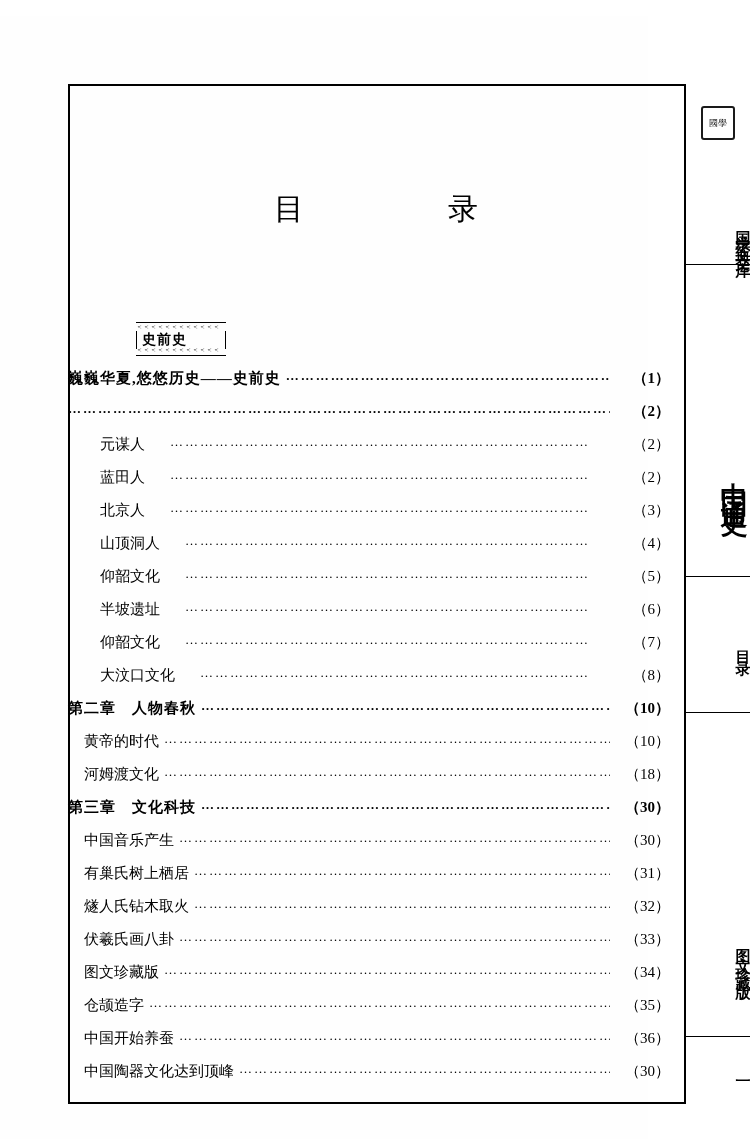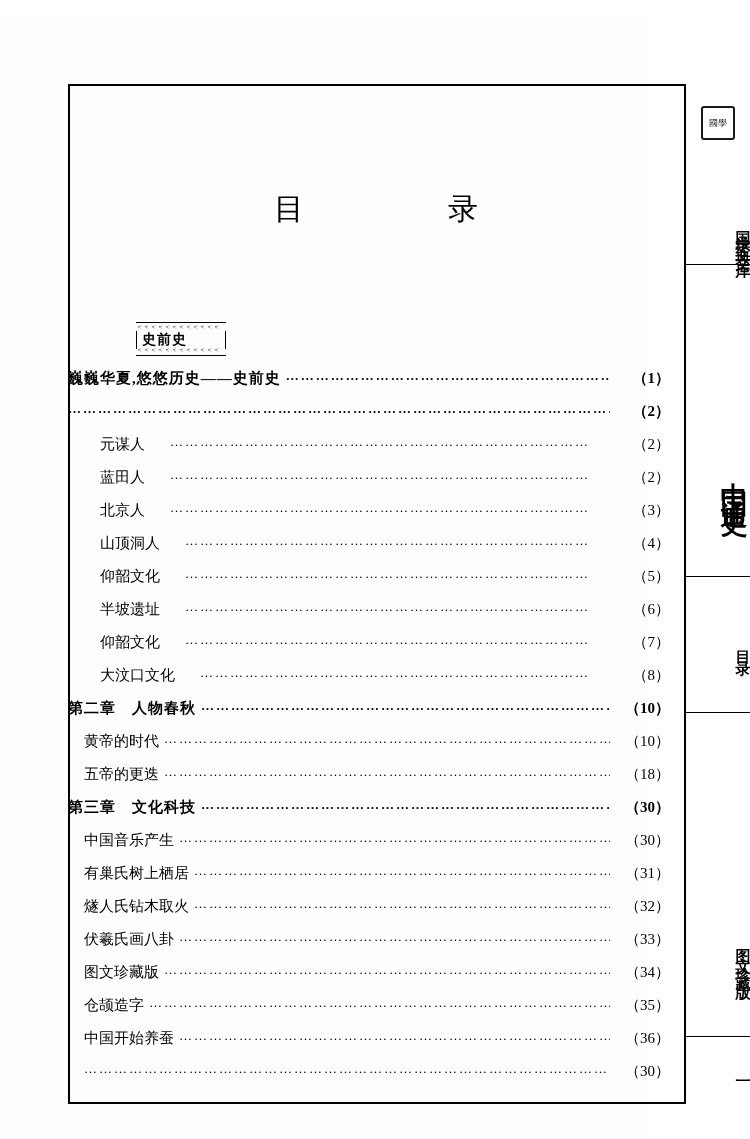--- a/index.html
+++ b/index.html
@@ -334,21 +334,21 @@
             <span class="lbl">第二章　人物春秋</span>
             <span class="dots">…………………………………………………………………………………………………………………………………………………………………………</span>
             <span class="pg">（10）</span>
           </li>
           <li class="toc-row lvl-2">
             <span class="lbl">黄帝的时代</span>
             <span class="dots">…………………………………………………………………………………………………………………………………………………………………………</span>
             <span class="pg">（10）</span>
           </li>
           <li class="toc-row lvl-2">
-            <span class="lbl">五帝的更迭</span>
+            <span class="lbl">河姆渡文化</span>
             <span class="dots">…………………………………………………………………………………………………………………………………………………………………………</span>
             <span class="pg">（18）</span>
           </li>
           <li class="toc-row lvl-c">
             <span class="lbl">第三章　文化科技</span>
             <span class="dots">…………………………………………………………………………………………………………………………………………………………………………</span>
             <span class="pg">（30）</span>
           </li>
           <li class="toc-row lvl-2">
             <span class="lbl">中国音乐产生</span>
@@ -379,20 +379,21 @@
             <span class="lbl">仓颉造字</span>
             <span class="dots">…………………………………………………………………………………………………………………………………………………………………………</span>
             <span class="pg">（35）</span>
           </li>
           <li class="toc-row lvl-2">
             <span class="lbl">中国开始养蚕</span>
             <span class="dots">…………………………………………………………………………………………………………………………………………………………………………</span>
             <span class="pg">（36）</span>
           </li>
           <li class="toc-row lvl-2">
+            <span class="lbl">中国陶器文化达到顶峰</span>
             <span class="dots">…………………………………………………………………………………………………………………………………………………………………………</span>
             <span class="pg">（30）</span>
           </li>
         </ul>
     </div>
 
   </div>
 </div>
 
 </body></html>

